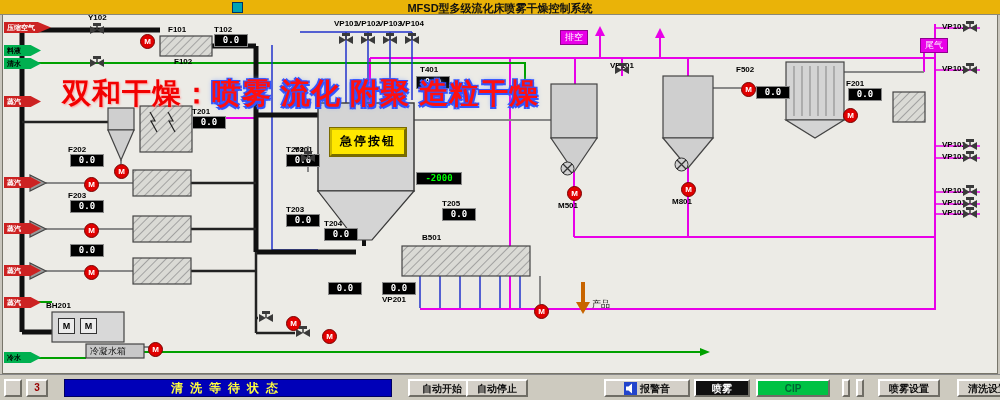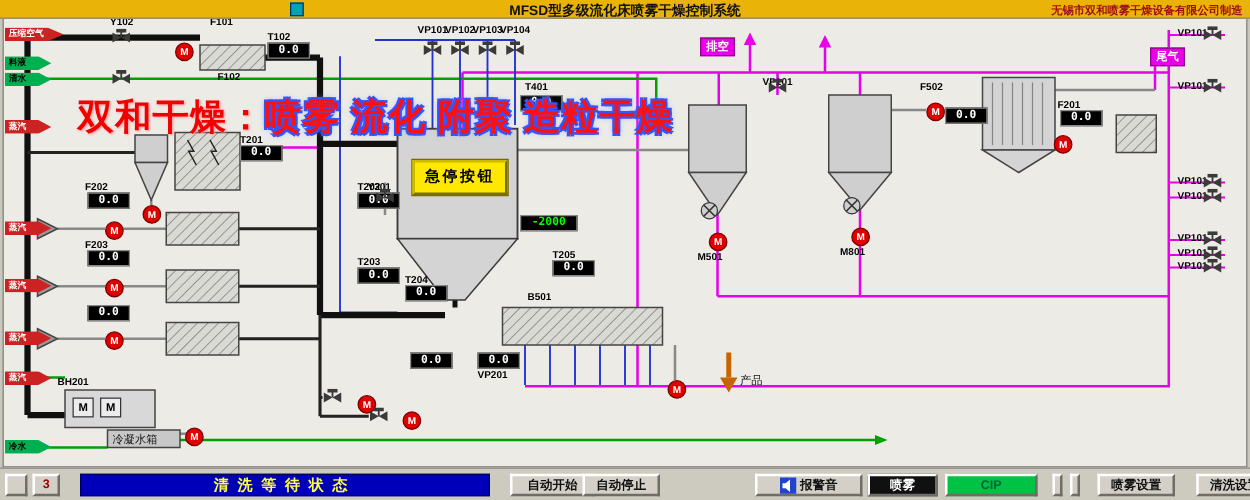--- a/index.html
+++ b/index.html
@@ -11,21 +11,21 @@
   #winicon{position:absolute;left:232px;top:2px;width:9px;height:9px;background:#00a3b4;border:1px solid #036}
   #diagbg{position:absolute;top:14px;left:2px;right:2px;height:358px;background:#ecebe6;border:1px solid #77756a;z-index:0}
   #pipes{position:absolute;top:0;left:0;z-index:1}
   #components{position:absolute;inset:0;z-index:2;pointer-events:none}
   #components>div{position:absolute;pointer-events:auto}
   .tag{font-size:8px;font-weight:bold;color:#000;white-space:nowrap;line-height:8px}
   .disp{height:11px;background:#000;border:1px solid #888;color:#fff;font:bold 9px "DejaVu Sans Mono",monospace;text-align:center;line-height:11px;box-sizing:content-box}
   .motor{width:13px;height:13px;border-radius:50%;background:#e00000;border:1px solid #700;color:#fff;font-size:8px;font-weight:bold;text-align:center;line-height:13px}
   .pump{width:15px;height:14px;background:#ececec;border:1px solid #333;color:#000;font-size:9px;font-weight:bold;text-align:center;line-height:14px}
   .valve,.rot{line-height:0}
-  .flag{background:#e800e8;border:1px solid #90008f;color:#fff;font-size:9px;font-weight:bold;padding:1px 4px;line-height:11px;white-space:nowrap}
+  .flag{background:#e800e8;border:1px solid #90008f;color:#fff;font-size:9px;font-weight:normal;padding:1px 4px;line-height:11px;white-space:nowrap}
   .lbl{font-size:9px;font-weight:normal;color:#111;white-space:nowrap}
   .stream{height:11px;font-size:7px;font-weight:bold;line-height:11px;padding-left:3px;
           clip-path:polygon(0 0,72% 0,100% 50%,72% 100%,0 100%);white-space:nowrap}
   .estop{position:absolute;left:330px;top:128px;width:72px;height:24px;z-index:3;background:#ffe800;
          border:2px outset #cdba00;box-shadow:0 0 0 1px #7a6a00;color:#000;font-size:12px;font-weight:bold;
          text-align:center;line-height:22px;letter-spacing:2px;cursor:pointer}
   .wm{position:absolute;left:62px;top:74px;z-index:5;font-size:29px;font-weight:bold;white-space:nowrap;letter-spacing:1px}
   .wm1{color:#f20000;text-shadow:1px 1px 2px #ff9a9a}
   .wm2{color:#ff1010;text-shadow:-1.5px -1.5px 0 #3355ff,1.5px -1.5px 0 #3355ff,-1.5px 1.5px 0 #3355ff,1.5px 1.5px 0 #3355ff,0 0 5px #7fa0ff}
   #bottombar{position:absolute;left:0;right:0;top:374px;height:26px;background:#cdcabf;border-top:1px solid #888;z-index:10}
@@ -38,21 +38,20 @@
   .spraybtn{background:#101010;color:#fff}
   .cipbtn{background:#00c244;color:#063}
   .alarmbtn{display:flex;align-items:center;justify-content:center;gap:3px}
 </style>
 </head>
 <body>
 
 <div id="titlebar">
   <div id="winicon"></div>
   <div id="title">MFSD型多级流化床喷雾干燥控制系统</div>
-  <div id="mfr">无锡市双和喷雾干燥设备有限公司制造</div>
 </div>
 
 <div id="diagbg"></div>
 
 <svg id="pipes" width="1000" height="400">
   <defs>
     <pattern id="h" width="6" height="6" patternUnits="userSpaceOnUse" patternTransform="rotate(45)">
       <rect width="6" height="6" fill="#dadad5"></rect>
       <line x1="0" y1="0" x2="0" y2="6" stroke="#8a8a8a" stroke-width="1.4"></line>
     </pattern>
@@ -129,21 +128,21 @@
     <div class="stream" style="left: 4px; top: 22px; width: 44px; background: rgb(204, 34, 34); color: rgb(255, 255, 255);">压缩空气</div>
     <div class="stream" style="left: 4px; top: 45px; width: 34px; background: rgb(0, 176, 80); color: rgb(0, 0, 0);">料液</div>
     <div class="stream" style="left: 4px; top: 58px; width: 34px; background: rgb(0, 176, 80); color: rgb(0, 0, 0);">清水</div>
     <div class="stream" style="left: 4px; top: 96px; width: 34px; background: rgb(204, 34, 34); color: rgb(255, 255, 255);">蒸汽</div>
     <div class="stream" style="left: 4px; top: 177px; width: 34px; background: rgb(204, 34, 34); color: rgb(255, 255, 255);">蒸汽</div>
     <div class="stream" style="left: 4px; top: 223px; width: 34px; background: rgb(204, 34, 34); color: rgb(255, 255, 255);">蒸汽</div>
     <div class="stream" style="left: 4px; top: 265px; width: 34px; background: rgb(204, 34, 34); color: rgb(255, 255, 255);">蒸汽</div>
     <div class="stream" style="left: 4px; top: 297px; width: 34px; background: rgb(204, 34, 34); color: rgb(255, 255, 255);">蒸汽</div>
     <div class="stream" style="left: 4px; top: 352px; width: 34px; background: rgb(0, 176, 80); color: rgb(0, 0, 0);">冷水</div>
     <div class="tag" style="left: 88px; top: 14px;">Y102</div>
-    <div class="tag" style="left: 136px; top: 14px; padding-left: 32px;">F101</div>
+    <div class="tag" style="left: 136px; top: 26px; padding-left: 32px;">F101</div>
     <div class="tag" style="left: 174px; top: 58px;">F102</div>
     <div class="tag" style="left: 214px; top: 26px;">T102</div>
     <div class="tag" style="left: 192px; top: 108px;">T201</div>
     <div class="tag" style="left: 420px; top: 66px;">T401</div>
     <div class="tag" style="left: 334px; top: 20px;">VP101</div>
     <div class="tag" style="left: 356px; top: 20px;">VP102</div>
     <div class="tag" style="left: 378px; top: 20px;">VP103</div>
     <div class="tag" style="left: 400px; top: 20px;">VP104</div>
     <div class="tag" style="left: 294px; top: 146px;">Y301</div>
     <div class="tag" style="left: 68px; top: 146px;">F202</div>

